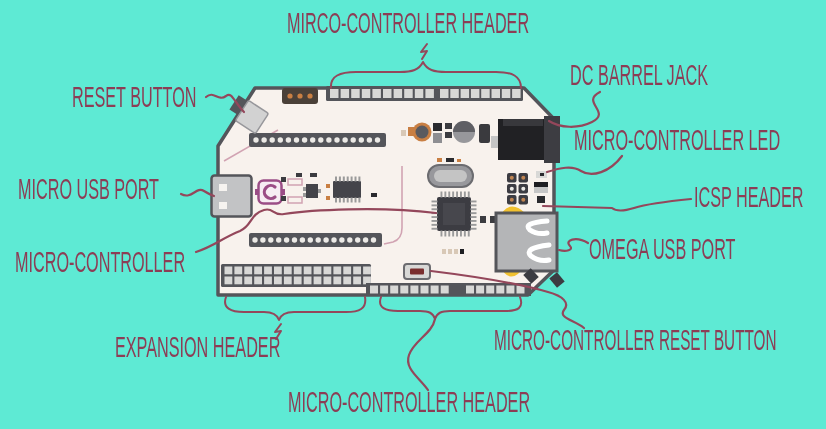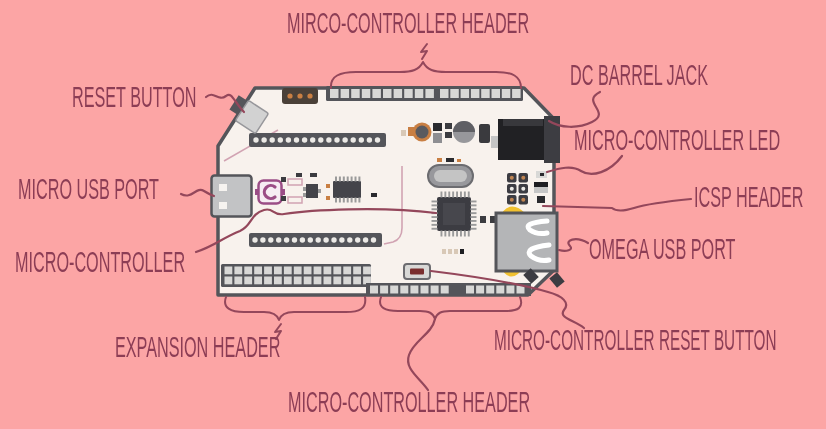--- a/index.html
+++ b/index.html
@@ -1,17 +1,17 @@
 <!DOCTYPE html>
 <html><head>
 <meta charset="utf-8">
 <style>
   html,body{margin:0;padding:0;background:#ffffff;}
   #stage{
-    position:relative;width:826px;height:429px;background:#fca5a5;overflow:hidden;
+    position:relative;width:826px;height:429px;background:#5eead4;overflow:hidden;
     font-family:"Liberation Sans", sans-serif;
   }
   .lbl{
     position:absolute;color:#8c3d55;font-size:30px;line-height:30px;font-weight:400;
     white-space:nowrap;transform:scaleX(0.54);transform-origin:left top;letter-spacing:0;
   }
   .lbl.tight{transform:scaleX(0.51);}
   svg{position:absolute;left:0;top:0;}
   .leader{stroke:#94475b;stroke-width:2.2;fill:none;stroke-linecap:round;stroke-linejoin:round;}
   .brace{stroke:#94475b;stroke-width:2;fill:none;stroke-linecap:round;stroke-linejoin:round;}

